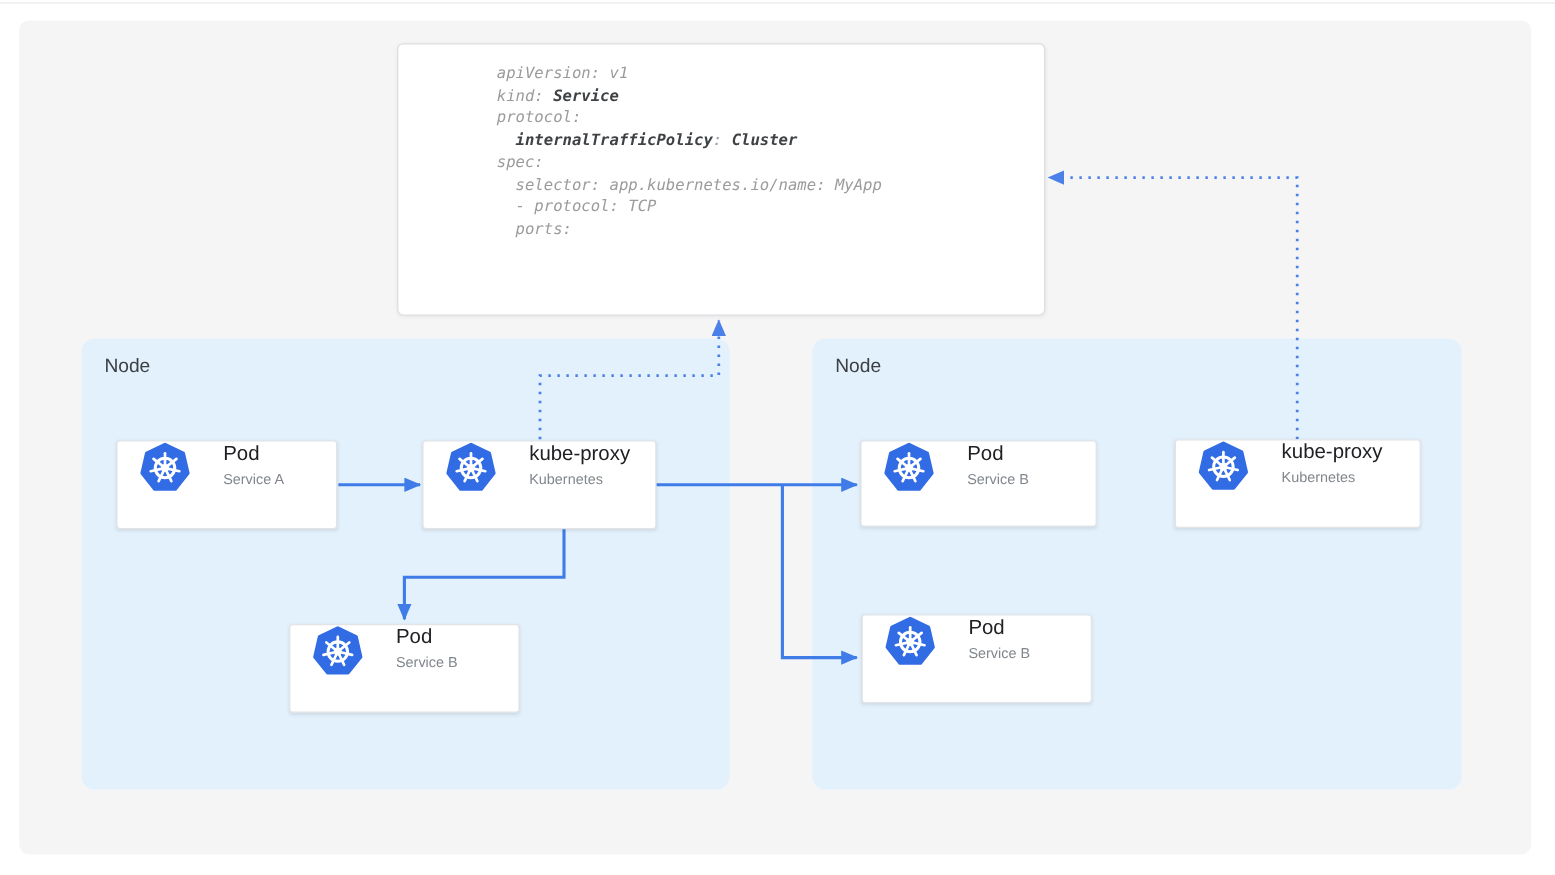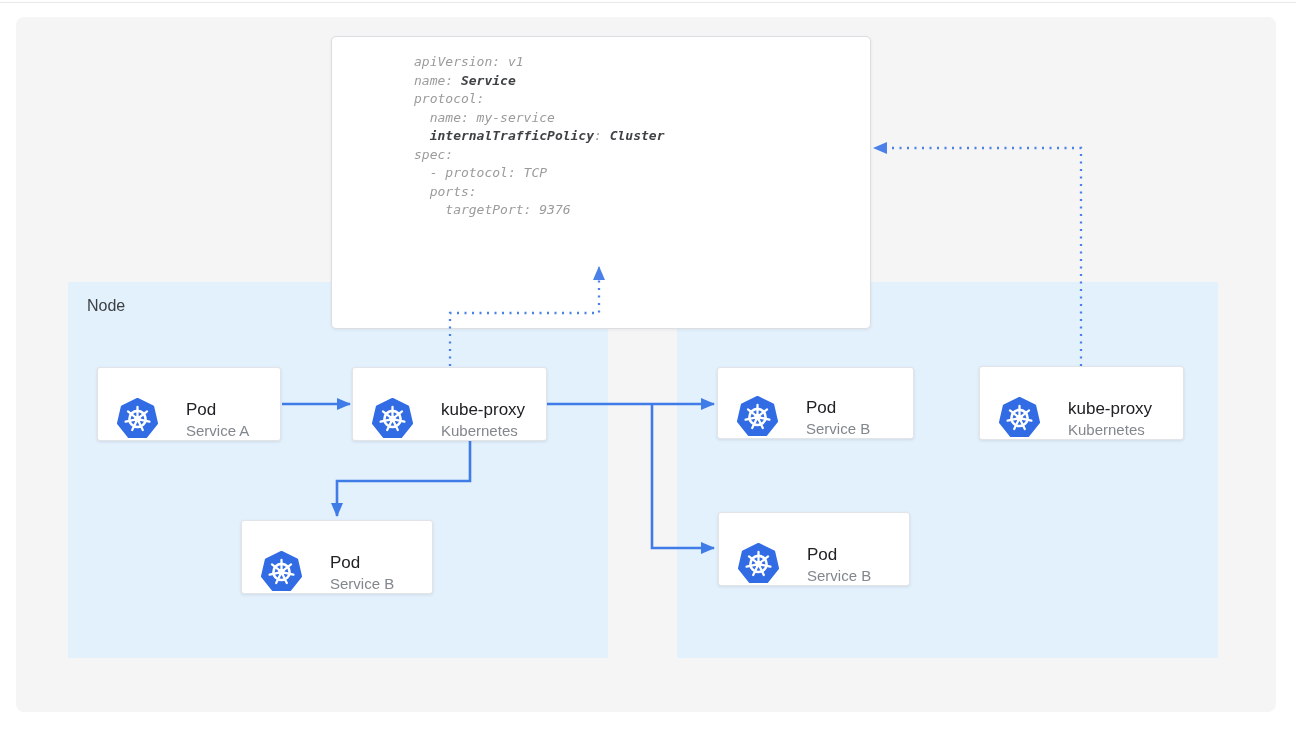--- a/index.html
+++ b/index.html
@@ -6,48 +6,48 @@
     --canvas-bg:#f5f5f6; --node-fill:#e3f1fd; --arrow-blue:#3f7ce8; --dotted-blue:#4a80e8;
     --kubernetes-blue:#326ce5; --yaml-text:#9b9b9b; --yaml-bold-text:#3f4245;
     --title-text:#202124; --subtitle-text:#82878d; --node-label-text:#3c4043;
   }
   html,body{margin:0;padding:0;background:#ffffff;}
   .page{position:relative;width:1296px;height:729px;background:#ffffff;overflow:hidden;
         font-family:"Liberation Sans",sans-serif;}
   .top-rule{position:absolute;left:0;top:2px;width:1296px;height:1px;background:#e6e8ea;}
   .canvas{position:absolute;left:16px;top:17px;width:1260px;height:695px;
           background:var(--canvas-bg);border-radius:8px;}
-  .node{position:absolute;background:var(--node-fill);border-radius:1px;text-decoration:underline;}
+  .node{position:absolute;background:var(--node-fill);border-radius:11px;text-decoration:underline;}
   .node-left{left:68px;top:282px;width:540px;height:376px;}
   .node-right{left:677px;top:282px;width:541px;height:376px;}
   .node-label{position:absolute;left:19px;top:15px;font-size:16px;color:var(--node-label-text);}
-  .yaml-card{position:absolute;left:331px;top:36px;width:540px;height:293px;background:#ffffff;
+  .yaml-card{position:absolute;left:331px;top:36px;width:540px;height:227px;background:#ffffff;
              border:1px solid #dcdee1;border-radius:5px;box-shadow:0 1px 3px rgba(60,64,67,.08);
              box-sizing:border-box;}
   .yaml-code{padding:16px 0 0 82px;font-family:"DejaVu Sans Mono",monospace;font-style:italic;
              font-size:13px;line-height:18.5px;color:var(--yaml-text);}
   .yline{white-space:pre;}
   .ybold{font-weight:bold;color:var(--yaml-bold-text);font-style:italic;}
   .overlay{position:absolute;left:0;top:0;pointer-events:none;}
   .overlay .solid{fill:none;stroke:var(--arrow-blue);stroke-width:2.6px;}
   .overlay .dotted{fill:none;stroke:var(--dotted-blue);stroke-width:2.3px;
                    stroke-dasharray:2 5.5;}
   #mArr path{fill:var(--arrow-blue);stroke:none;}
   #mArrDot path{fill:var(--dotted-blue);stroke:none;}
   .card{position:absolute;background:#ffffff;border:1px solid #e2e4e7;border-radius:3px;
         box-shadow:0 1px 3px rgba(60,64,67,.12);box-sizing:border-box;
-        display:flex;align-items:flex-end;padding-left:18px;gap:27px;}
+        display:flex;align-items:flex-start;padding-left:18px;gap:27px;}
   .k8s-icon{flex:0 0 auto;width:43px;height:43px;display:block;}
   .k8s-body{fill:var(--kubernetes-blue);stroke:var(--kubernetes-blue);stroke-width:3;
             stroke-linejoin:round;}
   .k8s-wheel{stroke:#ffffff;fill:none;}
   .k8s-hub{fill:#ffffff;stroke:none;}
   .card-text{display:flex;flex-direction:column;gap:2px;}
   .card-title{font-size:17px;color:var(--title-text);line-height:20px;}
-  .card-sub{font-size:15px;color:var(--subtitle-text);line-height:18px;}
+  .card-sub{font-size:12px;color:var(--subtitle-text);line-height:18px;}
 </style>
 </head>
 <body>
 
 <svg style="position:absolute;width:0;height:0;overflow:hidden" aria-hidden="true">
   <symbol id="k8s" viewBox="0 0 44 44">
     <polygon class="k8s-body" points="22,2.5 37.6,10 41.5,27 30.7,40.5 13.3,40.5 2.5,27 6.4,10"></polygon>
     <circle class="k8s-wheel" cx="22" cy="22.5" r="8.3" stroke-width="2.6"></circle>
     <g class="k8s-wheel" stroke-width="2.3" stroke-linecap="round">
       <line x1="22" y1="20" x2="22" y2="10"></line>
@@ -69,28 +69,27 @@
   <div class="node node-left">
     <div class="node-label">Node</div>
   </div>
   <div class="node node-right">
     <div class="node-label">Node</div>
   </div>
 
   <div class="yaml-card">
     <div class="yaml-code" id="yaml-code">
         <div class="yline"><span>apiVersion: v1</span></div>
-        <div class="yline"><span>name: </span><span class="ybold">Service</span></div>
+        <div class="yline"><span>kind: </span><span class="ybold">Service</span></div>
         <div class="yline"><span>protocol:</span></div>
-        <div class="yline"><span>  name: my-service</span></div>
         <div class="yline"><span>  </span><span class="ybold">internalTrafficPolicy</span><span>: </span><span class="ybold">Cluster</span></div>
         <div class="yline"><span>spec:</span></div>
+        <div class="yline"><span>  selector: app.kubernetes.io/name: MyApp</span></div>
         <div class="yline"><span>  - protocol: TCP</span></div>
         <div class="yline"><span>  ports:</span></div>
-        <div class="yline"><span>    targetPort: 9376</span></div>
       </div>
   </div>
 
   <svg class="overlay" width="1296" height="729">
     <defs>
       <marker id="mArr" markerUnits="userSpaceOnUse" markerWidth="15" markerHeight="13" refX="13" refY="6" orient="auto">
           <path d="M0,0 L14,6 L0,12 Z"></path>
         </marker>
       <marker id="mArrDot" markerUnits="userSpaceOnUse" markerWidth="15" markerHeight="13" refX="13" refY="6" orient="auto">
           <path d="M0,0 L14,6 L0,12 Z"></path>

